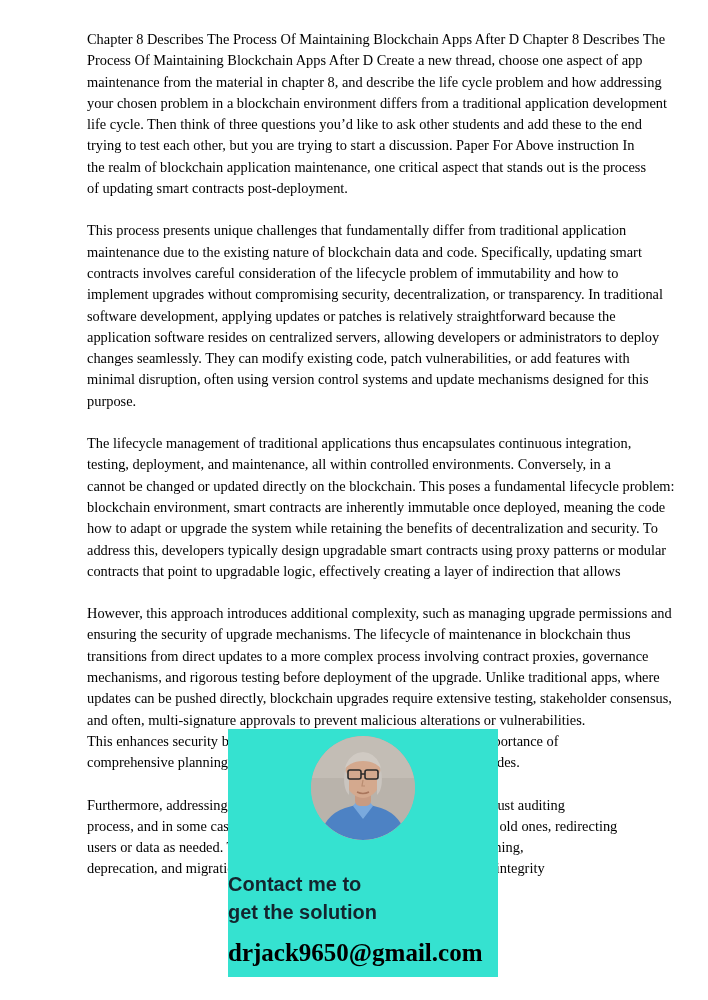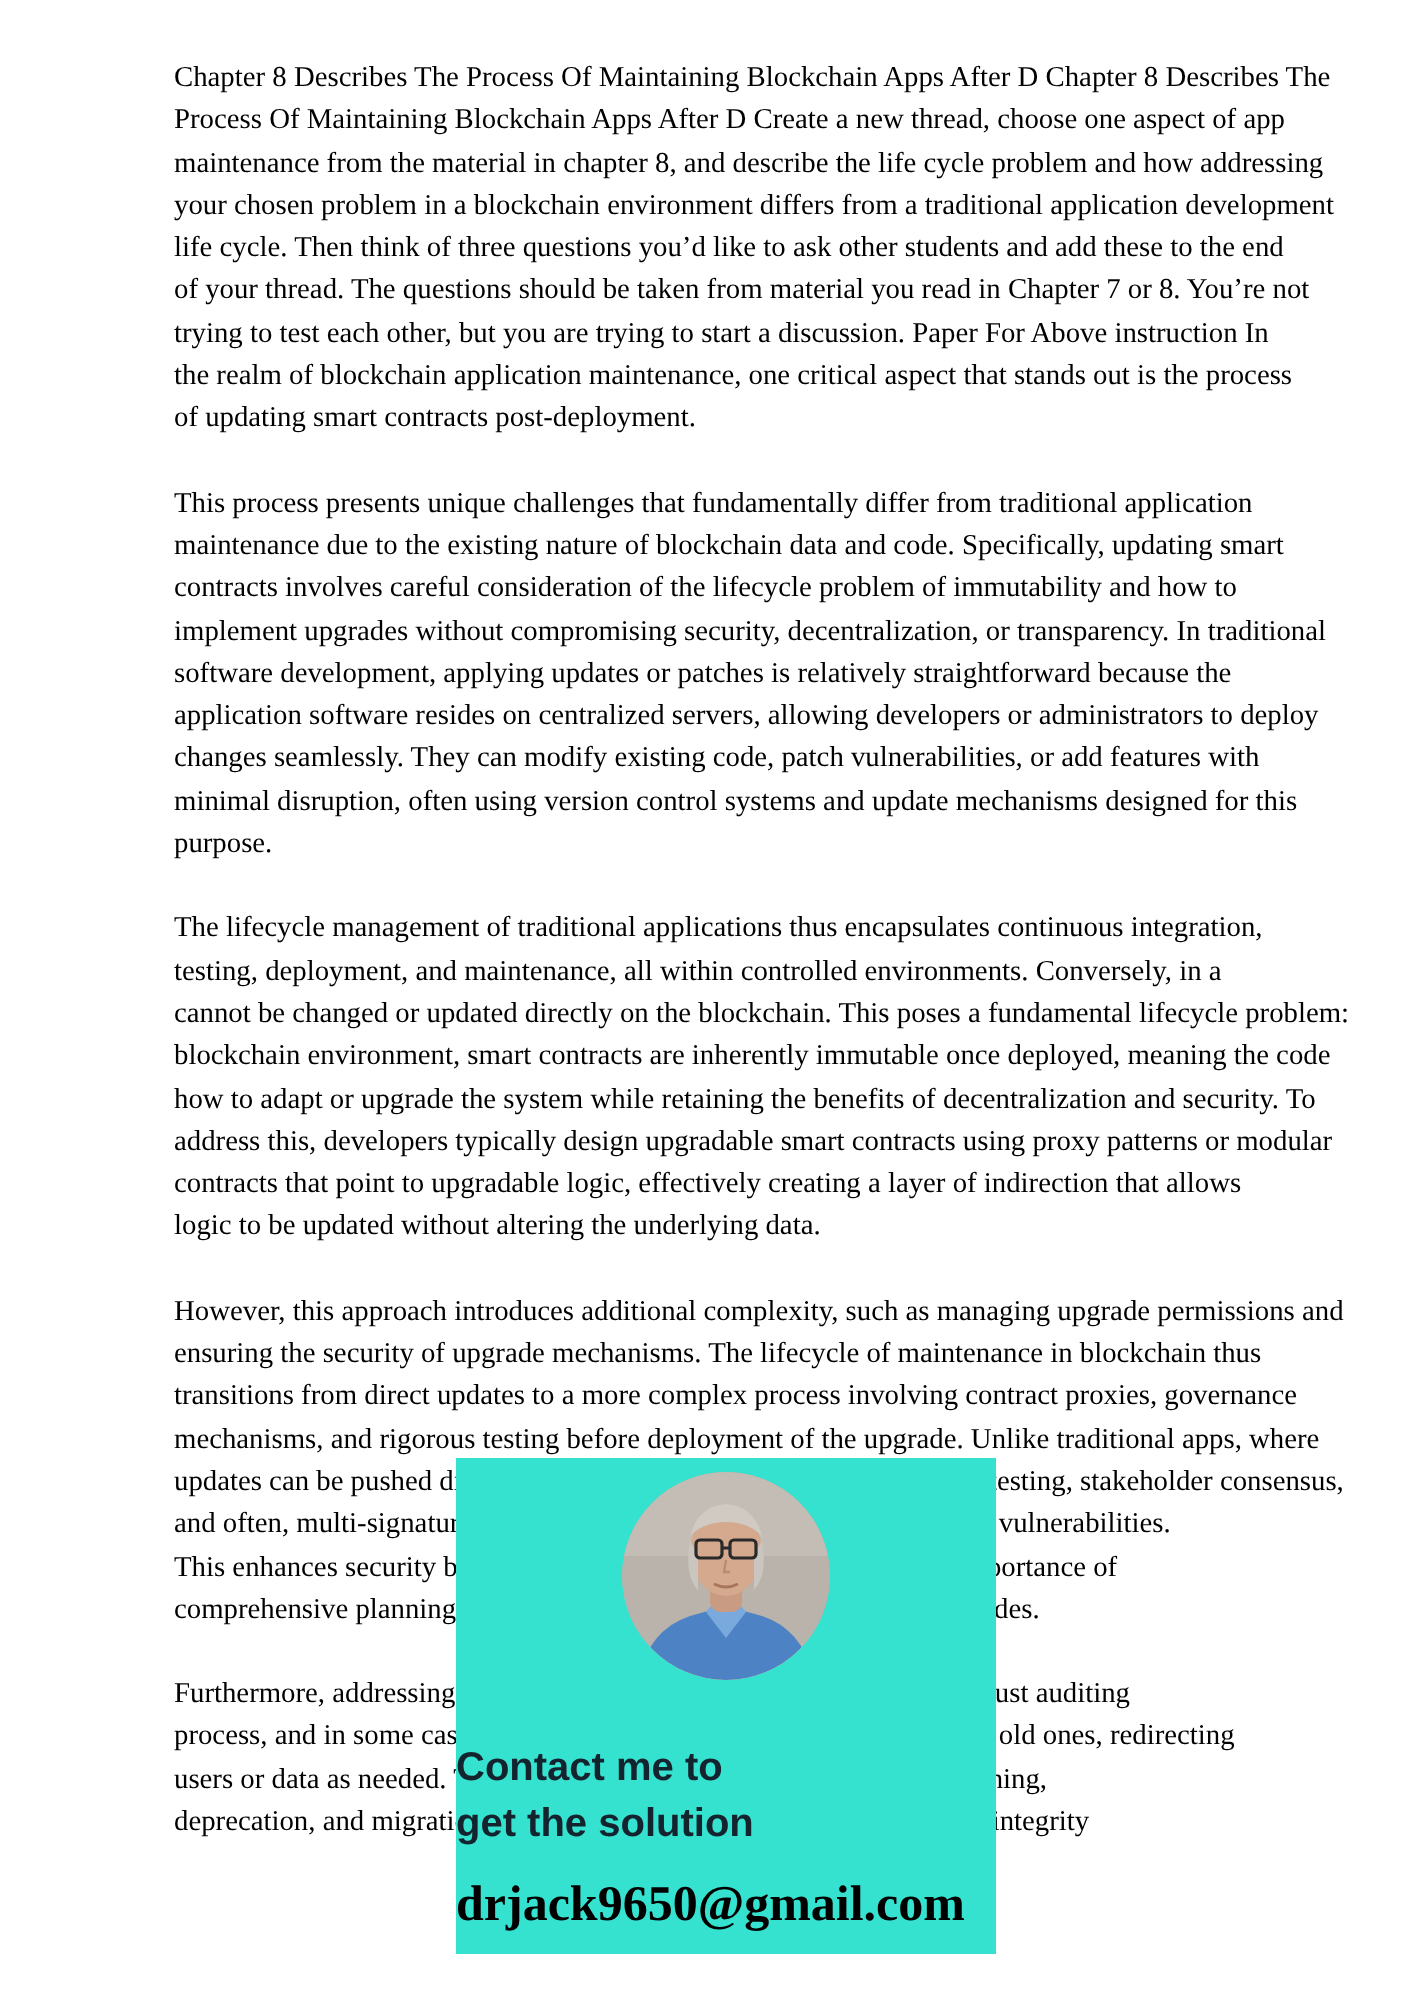--- a/index.html
+++ b/index.html
@@ -67,21 +67,20 @@
 
 <div class="page">
 
   <div class="doc-text">
       <div class="para">
         <div class="line">Chapter 8 Describes The Process Of Maintaining Blockchain Apps After D Chapter 8 Describes The</div>
         <div class="line">Process Of Maintaining Blockchain Apps After D Create a new thread, choose one aspect of app</div>
         <div class="line">maintenance from the material in chapter 8, and describe the life cycle problem and how addressing</div>
         <div class="line">your chosen problem in a blockchain environment differs from a traditional application development</div>
         <div class="line">life cycle. Then think of three questions you’d like to ask other students and add these to the end</div>
-        <div class="line">of your thread. The questions should be taken from material you read in Chapter 7 or 8. You’re not</div>
         <div class="line">trying to test each other, but you are trying to start a discussion. Paper For Above instruction In</div>
         <div class="line">the realm of blockchain application maintenance, one critical aspect that stands out is the process</div>
         <div class="line">of updating smart contracts post-deployment.</div>
       </div>
       <div class="para">
         <div class="line">This process presents unique challenges that fundamentally differ from traditional application</div>
         <div class="line">maintenance due to the existing nature of blockchain data and code. Specifically, updating smart</div>
         <div class="line">contracts involves careful consideration of the lifecycle problem of immutability and how to</div>
         <div class="line">implement upgrades without compromising security, decentralization, or transparency. In traditional</div>
         <div class="line">software development, applying updates or patches is relatively straightforward because the</div>
@@ -91,21 +90,20 @@
         <div class="line">purpose.</div>
       </div>
       <div class="para">
         <div class="line">The lifecycle management of traditional applications thus encapsulates continuous integration,</div>
         <div class="line">testing, deployment, and maintenance, all within controlled environments. Conversely, in a</div>
         <div class="line">cannot be changed or updated directly on the blockchain. This poses a fundamental lifecycle problem:</div>
         <div class="line">blockchain environment, smart contracts are inherently immutable once deployed, meaning the code</div>
         <div class="line">how to adapt or upgrade the system while retaining the benefits of decentralization and security. To</div>
         <div class="line">address this, developers typically design upgradable smart contracts using proxy patterns or modular</div>
         <div class="line">contracts that point to upgradable logic, effectively creating a layer of indirection that allows</div>
-        <div class="line">logic to be updated without altering the underlying data.</div>
       </div>
       <div class="para">
         <div class="line">However, this approach introduces additional complexity, such as managing upgrade permissions and</div>
         <div class="line">ensuring the security of upgrade mechanisms. The lifecycle of maintenance in blockchain thus</div>
         <div class="line">transitions from direct updates to a more complex process involving contract proxies, governance</div>
         <div class="line">mechanisms, and rigorous testing before deployment of the upgrade. Unlike traditional apps, where</div>
         <div class="line">updates can be pushed directly, blockchain upgrades require extensive testing, stakeholder consensus,</div>
         <div class="line">and often, multi-signature approvals to prevent malicious alterations or vulnerabilities.</div>
         <div class="line">This enhances security but also slows the process, underscoring the importance of</div>
         <div class="line">comprehensive planning during initial deployment and for future upgrades.</div>

